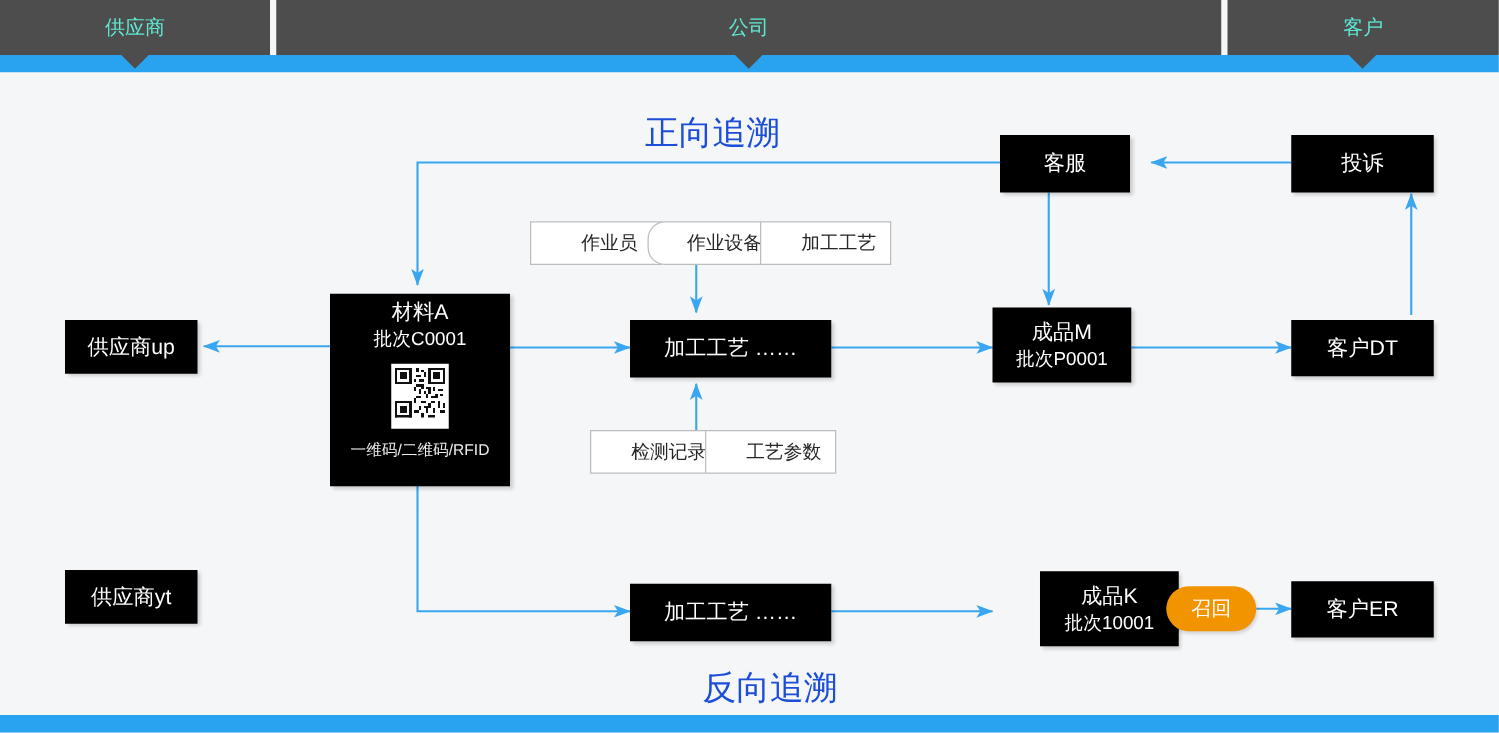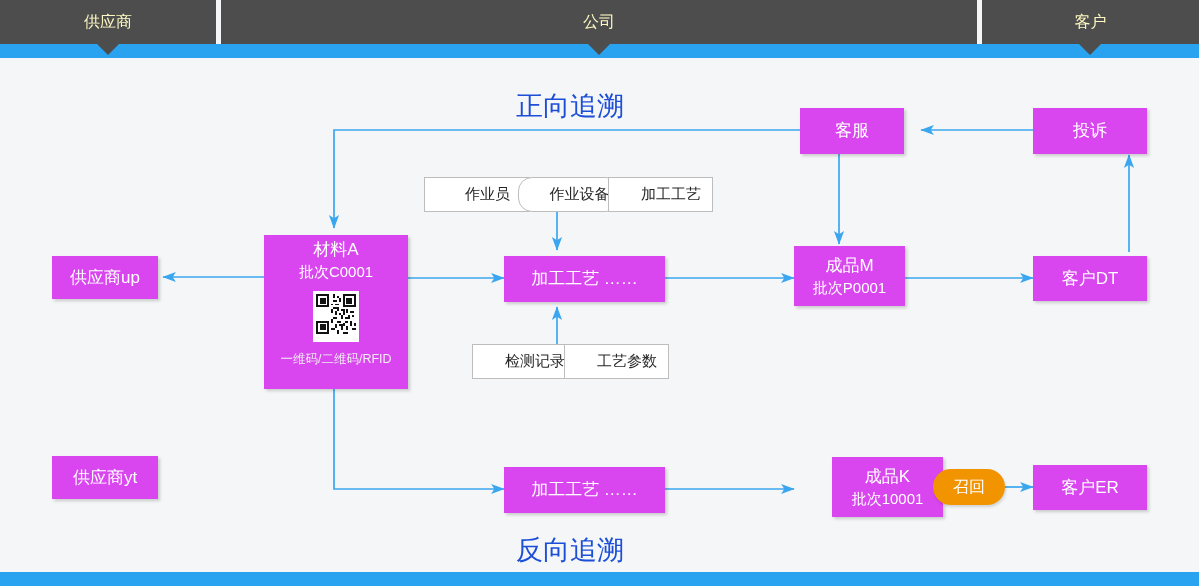--- a/index.html
+++ b/index.html
@@ -9,35 +9,35 @@
     font-family:"Liberation Sans","DejaVu Sans",sans-serif;
     overflow:hidden;
     position:relative;
   }
   #stage{position:absolute;left:0;top:0;width:1199px;height:586px;}
 
   
   .header{position:absolute;left:0;top:0;width:1199px;height:44px;background:#f5f6f7;}
   .tab{
     position:absolute;top:0;height:44px;background:#4d4d4d;
-    color:#fef9c3;font-size:16px;
+    color:#5eead4;font-size:16px;
     display:flex;align-items:center;justify-content:center;
   }
   .bluebar{position:absolute;left:0;top:44px;width:1199px;height:14px;background:#29a3ef;}
   .bluebar-bottom{position:absolute;left:0;top:572px;width:1199px;height:14px;background:#29a3ef;}
   .pointer{position:absolute;top:44px;width:0;height:0;
     border-left:11px solid transparent;border-right:11px solid transparent;
     border-top:11px solid #4d4d4d;}
 
   
   .canvas{position:absolute;left:0;top:58px;width:1199px;height:514px;background:#f5f6f7;}
 
   
   .gbox{
-    position:absolute;background:#d946ef;color:#ffffff;
+    position:absolute;background:#000000;color:#ffffff;
     display:flex;flex-direction:column;align-items:center;justify-content:center;
     box-shadow:2px 2px 3px rgba(0,0,0,0.18);
     text-align:center;line-height:1.25;
   }
   .gbox .t1{font-size:17px;}
   .gbox .t2{font-size:15px;margin-top:3px;}
   .wbox{
     position:absolute;background:#ffffff;border:1px solid #bdbdbd;
     color:#262626;font-size:15px;
     display:flex;align-items:center;justify-content:center;padding-left:21px;
@@ -112,21 +112,21 @@
 
       <path d="M665,489 L794,489"></path>
 
       <path d="M905,487 L933,487"></path>
 
       <path d="M1005,487 L1033,487"></path>
     </g>
   </svg>
 
   <div class="title" style="left:470px;top:88px;width:200px;">正向追溯</div>
-  <div class="title" style="left:470px;top:532px;width:200px;">反向追溯</div>
+  <div class="title" style="left:470px;top:532px;width:200px;text-align:right;">反向追溯</div>
 
   <div class="gbox" style="left:52px;top:256px;width:106px;height:43px;">
     <span class="t1">供应商up</span>
   </div>
 
   <div class="gbox" style="left:52px;top:456px;width:106px;height:43px;">
     <span class="t1">供应商yt</span>
   </div>
 
   <div class="gbox matbox" style="left:264px;top:235px;width:144px;height:150px;justify-content:flex-start;padding-top:4px;">

